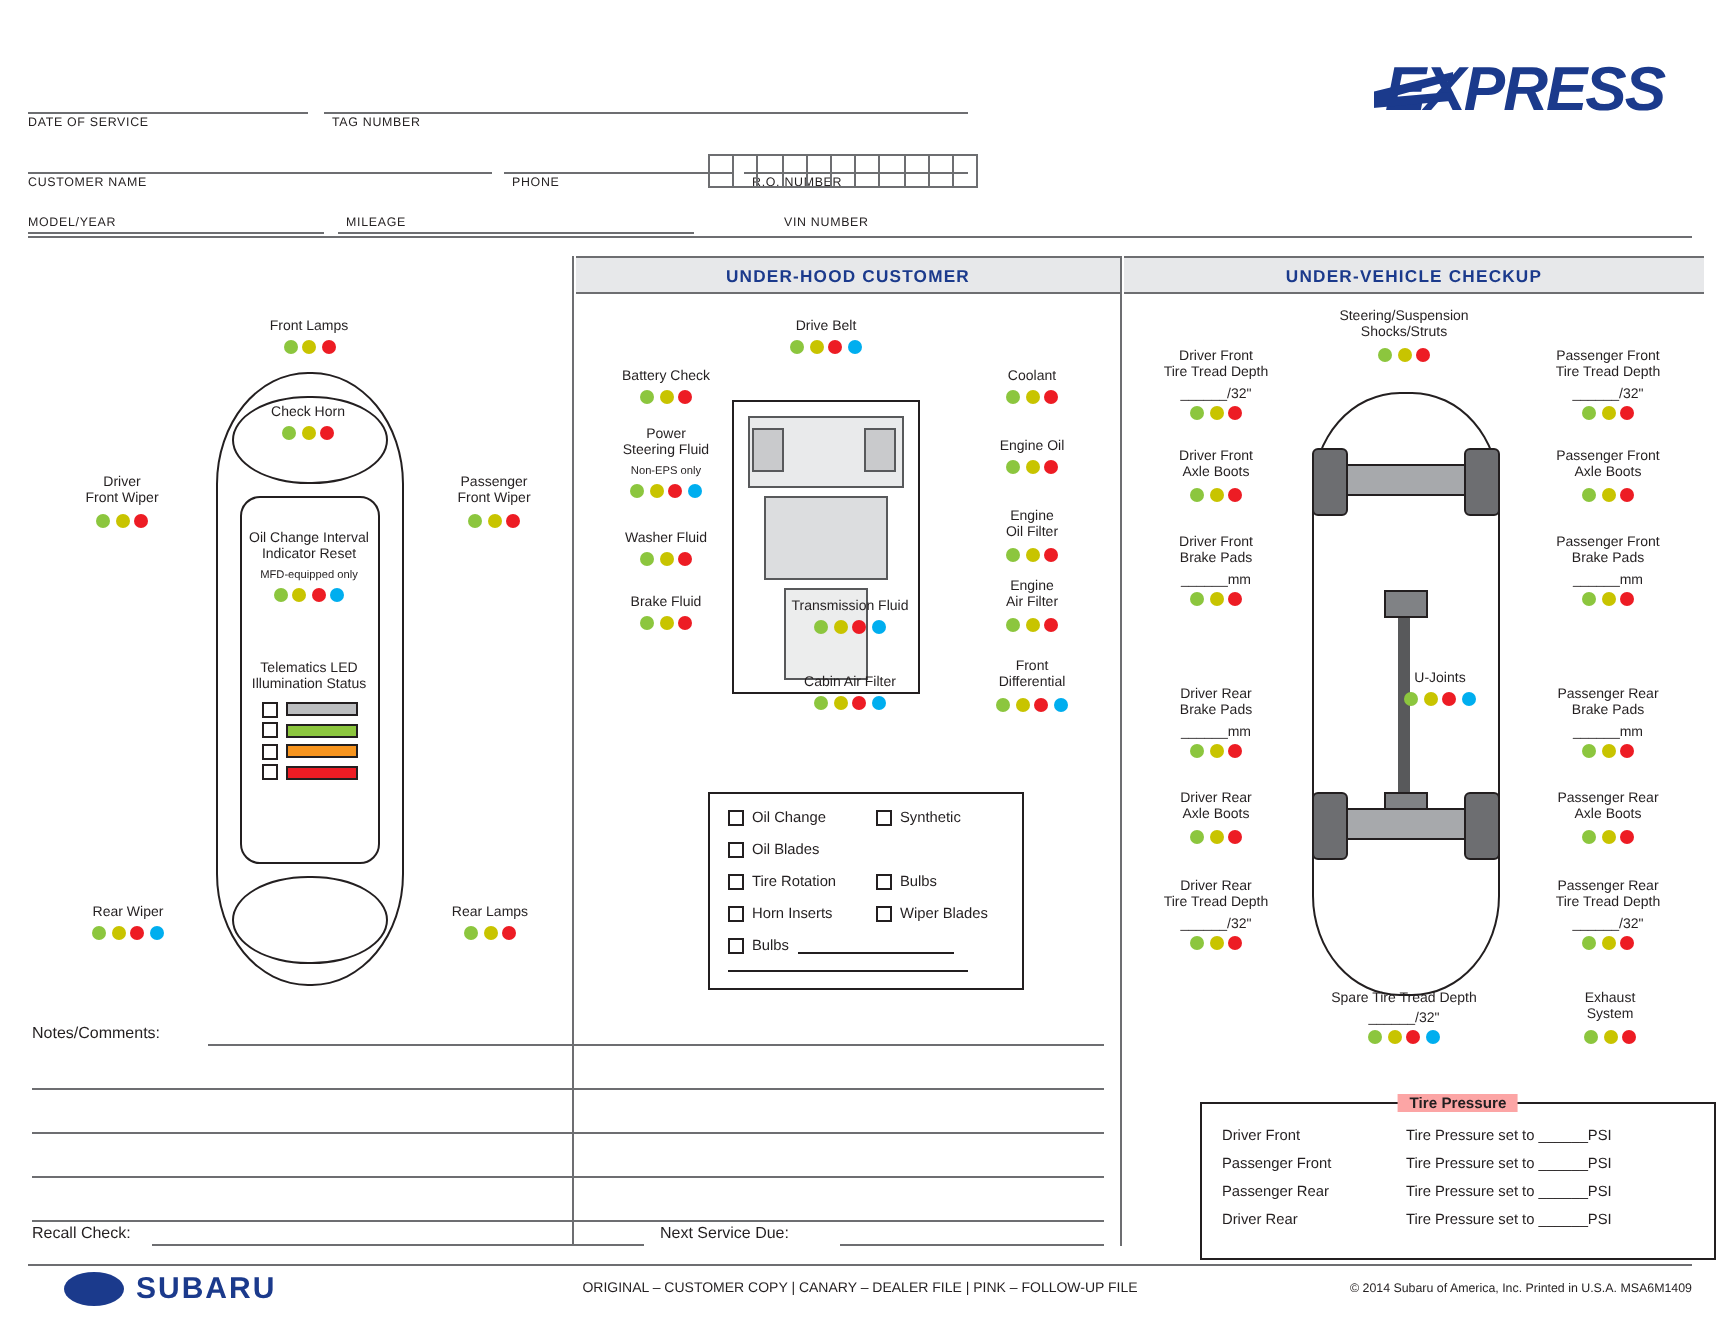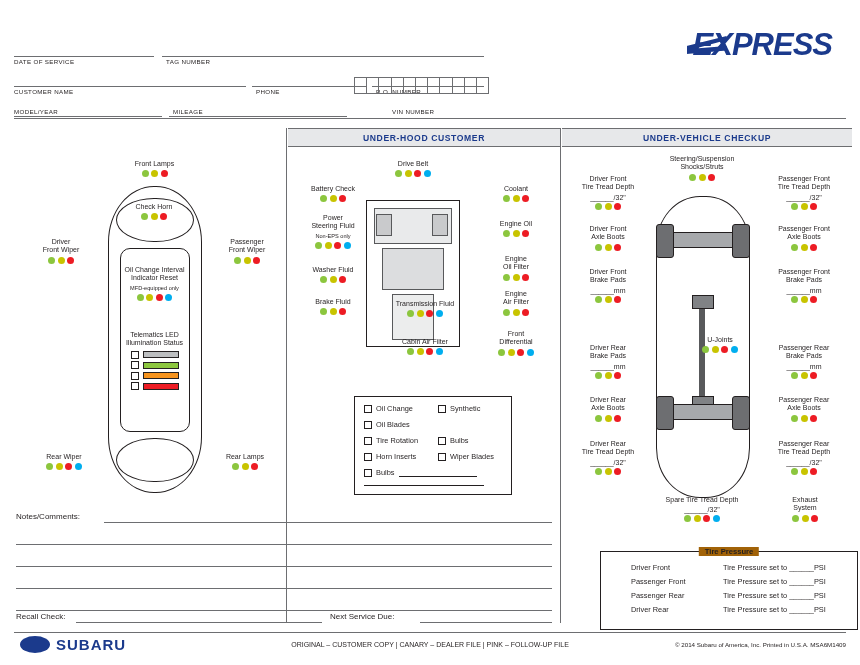--- a/index.html
+++ b/index.html
@@ -146,36 +146,36 @@
 
   
   .tp-panel {
     position: absolute;
     border: 1px solid #231f20;
     font-size: 7.4px;
     color: #231f20;
   }
   .tp-title {
     position: absolute; left: 50%; transform: translateX(-50%);
-    top: -5px; background: #a16207; padding: 0 6px;
+    top: -5px; background: #fca5a5; padding: 0 6px;
     font-size: 7.6px; font-weight: bold;
   }
   .tp-row {
     display: flex; align-items: center;
     margin: 0 0 5px 0;
   }
-  .tp-left { width: 92px; margin-left: 20px; }
+  .tp-left { width: 92px; }
 
   
   .note-line { position: absolute; border-bottom: 1px solid #6d6e71; }
   .note-lbl { position: absolute; font-size: 8px; color: #231f20; }
 
   
   .subaru-logo {
-    position: absolute; left: 20px; bottom: 12px;
+    position: absolute; left: 32px; bottom: 12px;
     display: flex; align-items: center;
   }
   .subaru-oval {
     width: 30px; height: 17px; border-radius: 50%;
     background: #1b3a8c; margin-right: 6px; position: relative;
   }
   .subaru-word {
     font-size: 15px; font-weight: bold; color: #1b3a8c; letter-spacing: 1px;
   }
   .footer-center {

